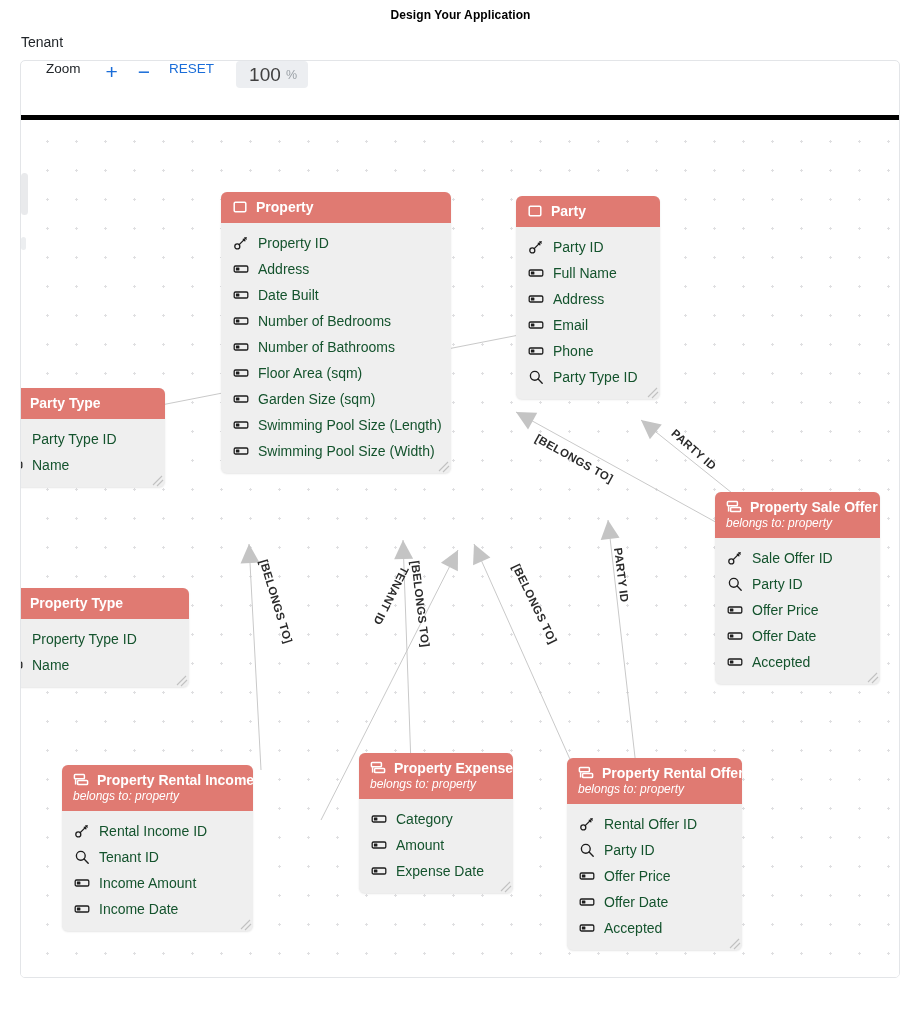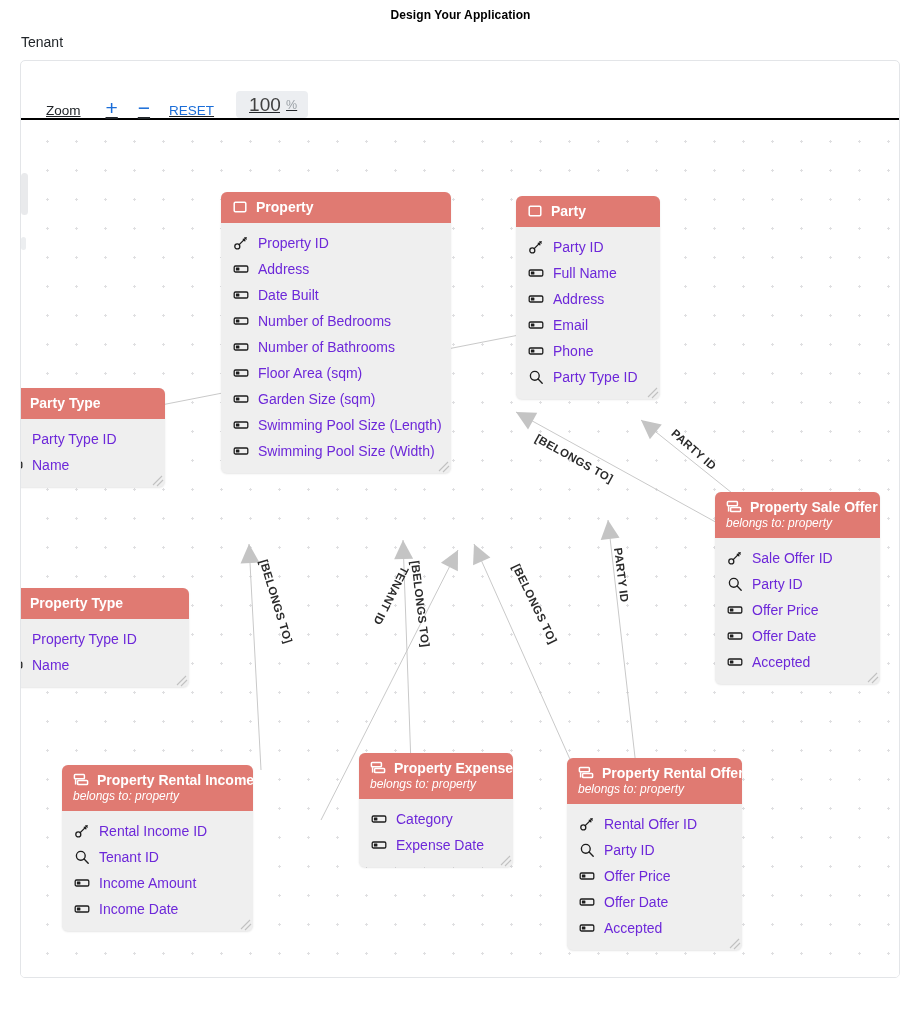--- a/index.html
+++ b/index.html
@@ -24,25 +24,24 @@
   #diagram-panel{
     position:absolute;left:20px;top:60px;
     width:880px;height:918px;
     border:1px solid #e3e5e8;border-radius:5px;
     background:#ffffff;
     box-sizing:border-box;
     overflow:hidden;
   }
   #zoom-toolbar{
     position:absolute;left:0;top:0;width:878px;height:59px;
-    border-bottom:2px solid #000000;
+    border-bottom:5px solid #000000;
     box-sizing:border-box;
-    display:flex;align-items:flex-end;
+    display:flex;align-items:flex-start;
     padding-left:6px;
-    text-decoration:underline;
   }
   .zoom-label{font-size:13.5px;color:#212529;margin-left:19px;}
   .zoom-btn{
     font-size:19px;color:#1a6dd8;background:none;border:none;
     cursor:pointer;padding:0;line-height:1;
     font-family:"Liberation Sans", sans-serif;
   }
   #zoom-plus{margin-left:25px;font-size:21px;font-weight:500;}
   #zoom-minus{margin-left:20px;font-size:21px;font-weight:500;}
   #zoom-reset{
@@ -89,21 +88,21 @@
   .entity-title-row{display:flex;align-items:center;gap:8px;}
   .entity-title{font-size:14px;font-weight:bold;white-space:nowrap;}
   .entity-sub{
     font-size:12px;font-style:italic;color:#ffffff;
     margin-top:1px;white-space:nowrap;
   }
   .attr-list{padding:7px 0 9px 0;}
   .attr{
     display:flex;align-items:center;gap:9px;
     padding:5px 10px 5px 12px;
-    font-size:14px;color:#6d28d9;white-space:nowrap;
+    font-size:14px;color:#14532d;white-space:nowrap;
   }
   .resize-grip{
     position:absolute;right:3px;bottom:2px;width:11px;height:11px;
     opacity:.45;
   }
   .ico{flex:0 0 auto;display:inline-flex;align-items:center;justify-content:center;}
 
   .edge-label{
     position:absolute;
     font-size:11.5px;font-weight:bold;color:#2b2b2b;
@@ -560,20 +559,29 @@
               </span>
               <span>Category</span>
             </div>
             <div class="attr">
               <span class="ico">
                 <svg width="16" height="16" viewBox="0 0 16 16">
                   <rect x="1.2" y="5" width="13.6" height="6" rx="1.3" fill="none" stroke="#1d1d1d" stroke-width="1.3"></rect>
                   <rect x="2.9" y="6.6" width="3.5" height="2.8" rx="0.5" fill="#1d1d1d"></rect>
                 </svg>
               </span>
+              <span>Amount</span>
+            </div>
+            <div class="attr">
+              <span class="ico">
+                <svg width="16" height="16" viewBox="0 0 16 16">
+                  <rect x="1.2" y="5" width="13.6" height="6" rx="1.3" fill="none" stroke="#1d1d1d" stroke-width="1.3"></rect>
+                  <rect x="2.9" y="6.6" width="3.5" height="2.8" rx="0.5" fill="#1d1d1d"></rect>
+                </svg>
+              </span>
               <span>Expense Date</span>
             </div>
           </div>
           <span class="resize-grip"><svg width="16" height="16" viewBox="0 0 16 16">
               <line x1="2" y1="11" x2="11" y2="2" stroke="#8a8a8a" stroke-width="1.1"></line>
               <line x1="6" y1="12" x2="12" y2="6" stroke="#8a8a8a" stroke-width="1.1"></line>
             </svg></span>
         </div>
         <div class="entity" style="left: 546px; top: 638px; width: 175px;">
           <div class="entity-header">

